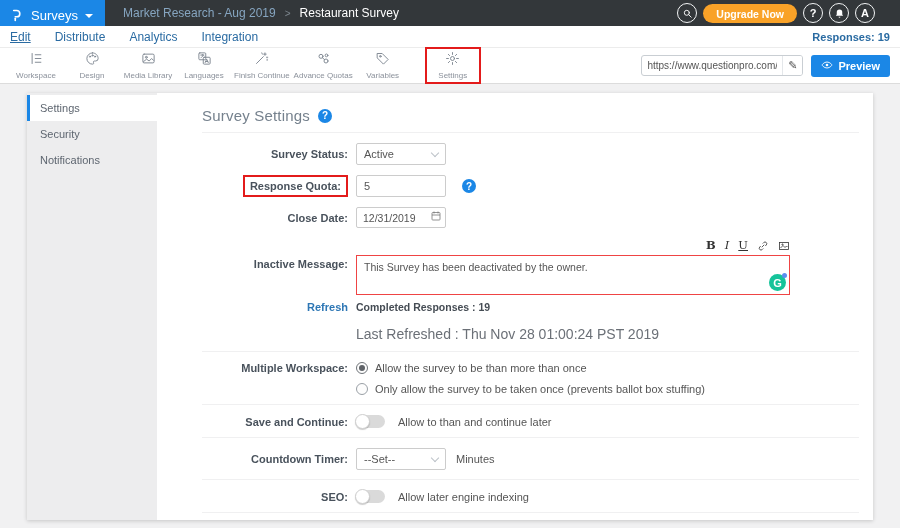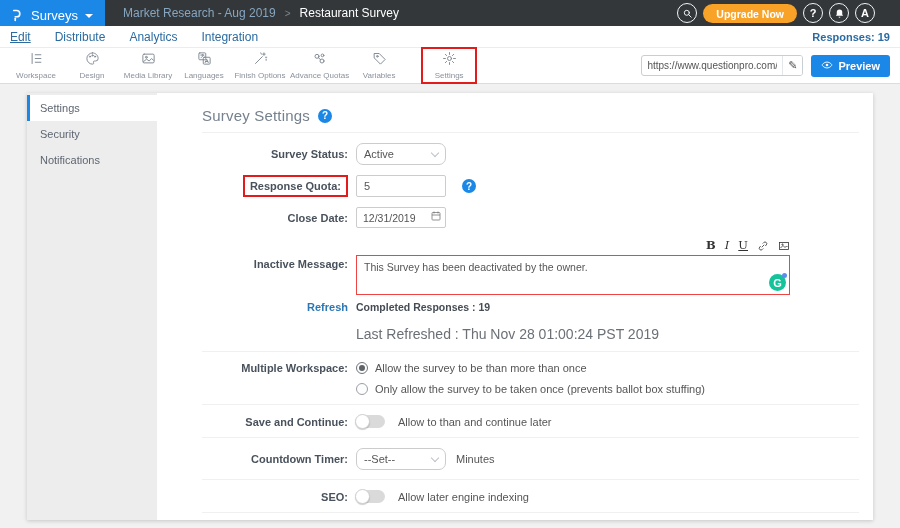--- a/index.html
+++ b/index.html
@@ -53,21 +53,21 @@
   .page-title{font-size:15px;font-weight:normal;color:#75818d;letter-spacing:.2px}
   .help-badge{width:14px;height:14px;border-radius:50%;background:#1b87e6;color:#fff;font-size:10px;font-weight:bold;display:flex;align-items:center;justify-content:center;cursor:pointer;flex-shrink:0}
   .divider{border:none;border-top:1px solid #f0f0f1;margin-top:9px}
   .title-divider{margin-top:8px}
 
   .form-row{display:flex;align-items:center;margin-top:10px}
   .form-row.align-top{align-items:flex-start}
   .form-label{width:154px;text-align:right;padding-right:8px;font-size:11px;font-weight:bold;color:#49525c;flex-shrink:0}
   .red-box{display:inline-block;border:2px solid #e31b1b;padding:3px 5px}
 
-  .select{width:90px;height:22px;border:1px solid #ccc;border-radius:7px;display:flex;align-items:center;justify-content:space-between;padding:0 7px;font-size:11px;color:#555;background:#fff;cursor:pointer}
+  .select{width:90px;height:22px;border:1px solid #ccc;border-radius:2px;display:flex;align-items:center;justify-content:space-between;padding:0 7px;font-size:11px;color:#555;background:#fff;cursor:pointer}
   .chev{display:inline-block;width:6px;height:6px;border-right:1.5px solid #bcc2c8;border-bottom:1.5px solid #bcc2c8;transform:rotate(45deg);margin-top:-3px}
   .text-input{width:90px;height:22px;border:1px solid #ccc;border-radius:2px;font-size:11px;color:#555;padding:0 7px;font-family:inherit;outline:none}
   .quota-help{margin-left:16px}
   .date-box{width:90px;height:21px;border:1px solid #ccc;border-radius:2px;display:flex;align-items:center;background:#fff}
   .date-input{flex:1;border:none;outline:none;font-size:10.5px;color:#555;padding:0 6px;min-width:0;font-family:inherit}
   .cal-btn{width:18px;display:flex;align-items:center;justify-content:center;cursor:pointer;background:transparent;border:none}
   .cal-btn svg{width:12px;height:12px;stroke:#777;fill:none;stroke-width:1.6}
 
   .editor{width:434px}
   .editor-toolbar{display:flex;justify-content:flex-end;align-items:center;gap:9px;height:15px;margin-bottom:2px}
@@ -183,21 +183,21 @@
             <path d="M6 6.5h5M8.5 5.5v1M6.5 10.5c1.6-.6 3.2-2.2 3.7-4"></path>
             <rect x="10" y="10" width="11" height="11" rx="1.5"></rect>
             <path d="M13 18.5l2.5-5.5 2.5 5.5M13.9 16.8h3.2"></path>
           </svg></span>
       <span class="tool-label">Languages</span>
     </div>
     <div class="tool">
       <span><svg viewBox="0 0 24 24">
             <path d="M4 20L15 9M17.5 3v4M15.5 5h4M20 10h2M21 13v2M12.5 3l.8 2"></path>
           </svg></span>
-      <span class="tool-label">Finish Options</span>
+      <span class="tool-label">Finish Continue</span>
     </div>
     <div class="tool">
       <span><svg viewBox="0 0 24 24">
             <circle cx="8" cy="8.5" r="3.2"></circle>
             <circle cx="16" cy="16" r="3.2"></circle>
             <circle cx="16.8" cy="7" r="2.2"></circle>
             <path d="M10.3 10.8l3.4 3.1"></path>
           </svg></span>
       <span class="tool-label">Advance Quotas</span>
     </div>

